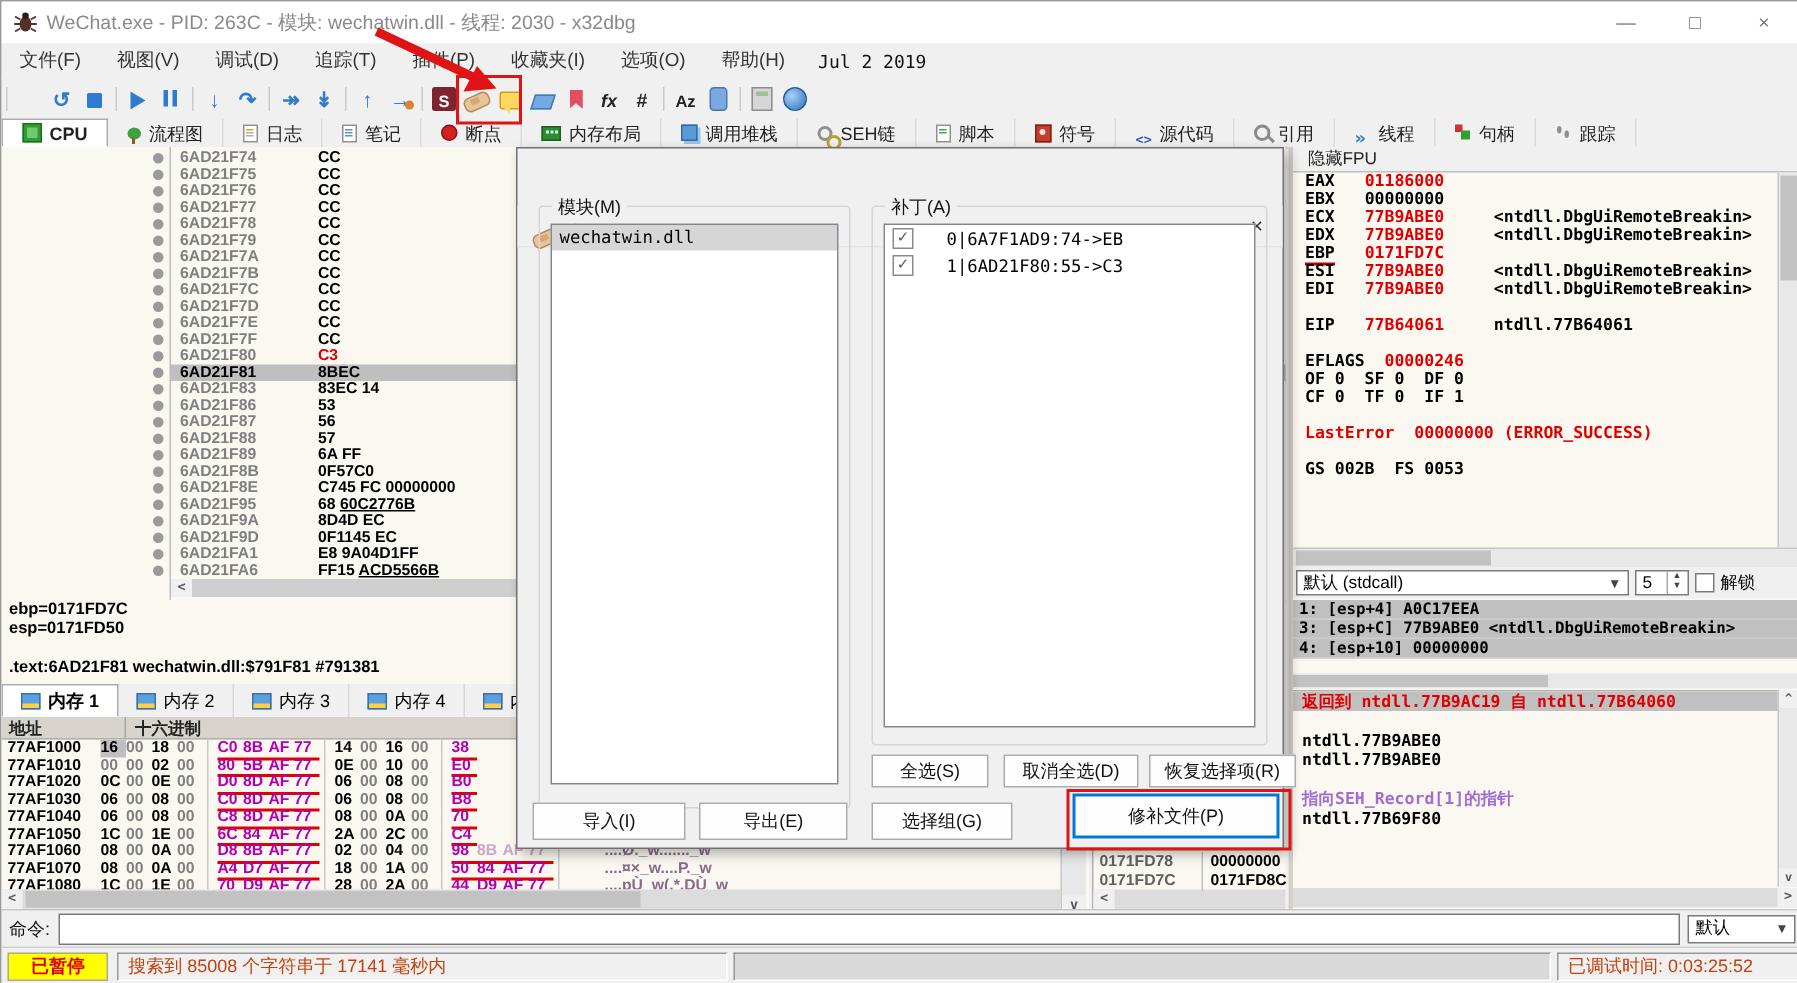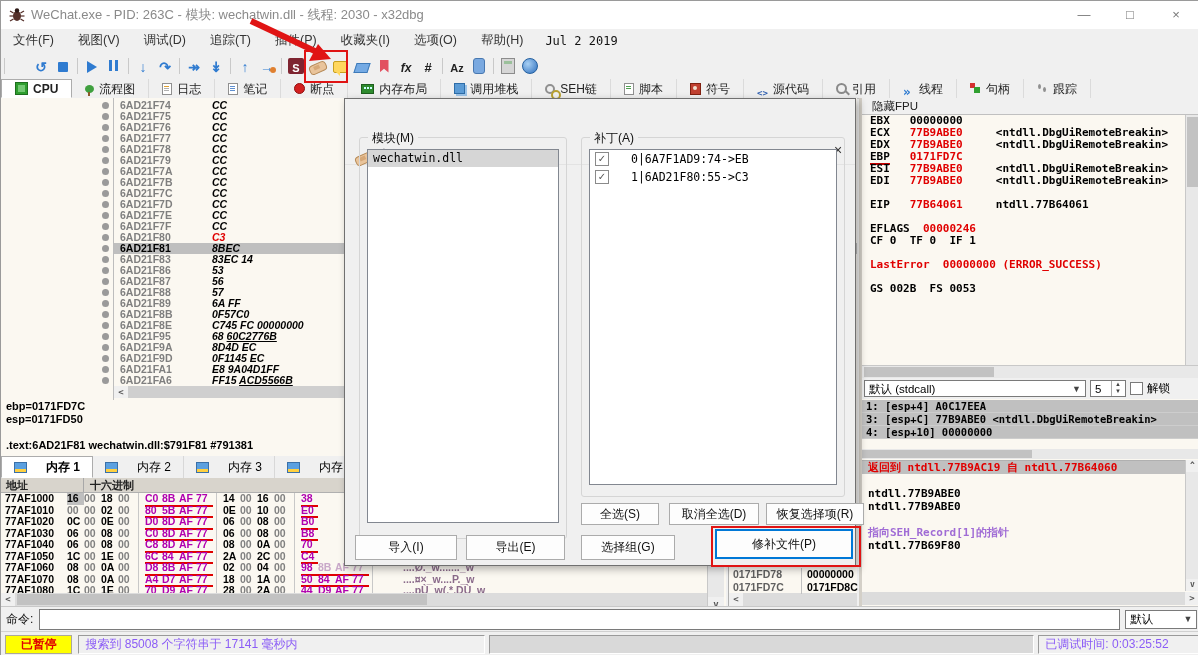--- a/index.html
+++ b/index.html
@@ -90,32 +90,32 @@
 
   
   .cpu-pane{position:absolute;left:0;top:97px;width:856px;height:302px;background:#FBF8F1;border-bottom:1px solid #9A9A9A;}
   .gutterline{position:absolute;left:112px;top:0;bottom:0;width:1px;background:#BDBDBD;}
   .dis-rows{position:absolute;left:0;top:2px;width:100%;}
   .dis-row{position:relative;height:11px;font-size:10.5px;font-weight:bold;line-height:11px;}
   .dis-row .dot{position:absolute;left:101px;top:2px;width:7px;height:7px;border-radius:50%;background:#9A9A9A;}
   .dis-row .selbg{position:absolute;left:113px;top:0;right:0;height:11px;background:#BFBFBF;}
   .dis-row .addr{position:absolute;left:119px;color:#7F7F7F;}
   .dis-row.sel .addr{color:#000;}
-  .dis-row .bytes{position:absolute;left:211px;color:#000;white-space:pre;font-style:italic;}
+  .dis-row .bytes{position:absolute;left:211px;color:#000;white-space:pre;}
   .dis-row .bytes .red{color:#E00000;}
   .dis-row .bytes .und{text-decoration:underline;}
   .dis-hscroll{position:absolute;left:113px;top:288px;right:1px;height:12px;background:#CFCFCF;}
   .dis-hscroll .arr{position:absolute;left:0;top:0;width:14px;height:12px;background:#F0F0F0;color:#555;font:bold 9px/12px "DejaVu Sans Mono",monospace;text-align:center;}
   .infobox{position:absolute;left:0;top:399px;width:856px;height:56px;background:#FBF8F1;border-bottom:1px solid #9A9A9A;}
   .infobox div{margin-left:5px;font-size:11px;font-weight:bold;line-height:13px;color:#000;white-space:pre;}
 
   
   .dump-pane{position:absolute;left:0;top:455px;width:725px;height:150px;background:#FBF8F1;}
   .dump-tabs{position:absolute;left:0;top:0;width:100%;height:22px;background:#F0F0F0;border-bottom:1px solid #B8B8B8;display:flex;font-size:12px;}
-  .dtab{display:flex;align-items:center;gap:19px;padding:0 12px;border-right:1px solid #D8D8D8;line-height:21px;}
+  .dtab{display:flex;align-items:center;gap:5px;padding:0 12px;border-right:1px solid #D8D8D8;line-height:21px;}
   .dtab.active{background:#FFF;border:1px solid #ACACAC;border-bottom:1px solid #FFF;font-weight:bold;}
   .dump-head{position:absolute;left:0;top:22px;width:100%;height:14px;background:#D8D4CC;border-bottom:1px solid #B0B0B0;font-size:11px;font-weight:bold;color:#222;}
   .dump-head .h1{position:absolute;left:5px;}
   .dump-head .h2{position:absolute;left:82px;border-left:1px solid #A8A8A8;padding-left:6px;top:0;height:14px;}
   .dump-rows{position:absolute;left:0;top:37px;width:100%;height:100px;overflow:hidden;}
   .dump-row{position:relative;height:11.5px;font-size:10.5px;font-weight:bold;line-height:11.5px;white-space:pre;}
   .dump-row .daddr{position:absolute;left:4px;color:#000;}
   .dump-row .grp{position:absolute;}
   .dump-row .grp.ptr{border-bottom:2px solid #E00000;color:#B000B0;}
   .dump-row .byte{display:inline-block;width:17px;}
@@ -184,21 +184,21 @@
   .btn.primary{border:2px solid #0078D7;}
   .redbox-btn{position:absolute;left:366px;top:427px;width:146px;height:37px;border:2px solid #E01414;pointer-events:none;}
 
   
   .cmdbar{position:absolute;left:0;top:605px;width:100%;height:25px;background:#F0F0F0;border-top:1px solid #C8C8C8;display:flex;align-items:center;}
   .cmdbar .lbl{font-size:12px;margin:0 6px 0 5px;color:#111;}
   .cmd-input{width:1075px;height:17px;background:#FFF;border:1px solid #7A7A7A;}
   .cmd-combo{margin-left:5px;width:62px;}
   .statusbar{position:absolute;left:0;top:630px;width:100%;height:25px;background:#F0F0F0;border-top:1px solid #D0D0D0;display:flex;align-items:center;font-size:12px;}
   .badge{margin-left:4px;width:66px;height:17px;background:#FFFF00;border:1px solid #ACA899;color:#E00000;text-align:center;line-height:17px;font-weight:bold;}
-  .panel-sunken{height:17px;border:1px solid;border-color:#9A9A9A #FFF #FFF #9A9A9A;line-height:17px;padding:0 6px;color:#8b5cf6;background:#F0F0F0;white-space:nowrap;}
+  .panel-sunken{height:17px;border:1px solid;border-color:#9A9A9A #FFF #FFF #9A9A9A;line-height:17px;padding:0 6px;color:#c2410c;background:#F0F0F0;white-space:nowrap;}
   .sb-msg{margin-left:6px;width:396px;}
   .sb-fill{margin-left:4px;width:536px;background:#D9D9D9;}
   .sb-time{margin-left:4px;width:148px;}
 </style>
 </head>
 <body>
 
 <div class="window">
 
   <div class="titlebar">
@@ -578,30 +578,32 @@
     <div class="stk-hscroll">
         <span class="arr">&lt;</span>
       </div>
   <div class="stk-row" style="top: 112px;"><span class="a">0171FD78</span><span class="v">00000000</span></div>
       <div class="stk-row" style="top: 125px;"><span class="a">0171FD7C</span><span class="v">0171FD8C</span></div>
     </div>
 
   <div class="right-panel">
     <div class="rp-head">隐藏FPU</div>
     <div class="regs" id="regs">
+        <div class="reg-line mono"><span>EAX   </span><span class="seg-r">01186000</span></div>
         <div class="reg-line mono"><span>EBX   </span><span>00000000</span></div>
         <div class="reg-line mono"><span>ECX   </span><span class="seg-r">77B9ABE0</span><span>     &lt;ntdll.DbgUiRemoteBreakin&gt;</span></div>
         <div class="reg-line mono"><span>EDX   </span><span class="seg-r">77B9ABE0</span><span>     &lt;ntdll.DbgUiRemoteBreakin&gt;</span></div>
         <div class="reg-line mono"><span class=" u-red">EBP</span><span>   </span><span class="seg-r">0171FD7C</span></div>
         <div class="reg-line mono"><span>ESI   </span><span class="seg-r">77B9ABE0</span><span>     &lt;ntdll.DbgUiRemoteBreakin&gt;</span></div>
         <div class="reg-line mono"><span>EDI   </span><span class="seg-r">77B9ABE0</span><span>     &lt;ntdll.DbgUiRemoteBreakin&gt;</span></div>
         <div class="reg-line mono">&nbsp;</div>
         <div class="reg-line mono"><span>EIP   </span><span class="seg-r">77B64061</span><span>     ntdll.77B64061</span></div>
         <div class="reg-line mono">&nbsp;</div>
         <div class="reg-line mono"><span>EFLAGS  </span><span class="seg-r">00000246</span></div>
+        <div class="reg-line mono"><span>OF 0  SF 0  DF 0</span></div>
         <div class="reg-line mono"><span>CF 0  TF 0  IF 1</span></div>
         <div class="reg-line mono">&nbsp;</div>
         <div class="reg-line mono"><span class="seg-r">LastError  00000000 (ERROR_SUCCESS)</span></div>
         <div class="reg-line mono">&nbsp;</div>
         <div class="reg-line mono"><span>GS 002B  FS 0053</span></div>
       </div>
     <div class="regs-vscroll">
         <span class="thumb"></span>
       </div>
     <div class="regs-hscroll">

